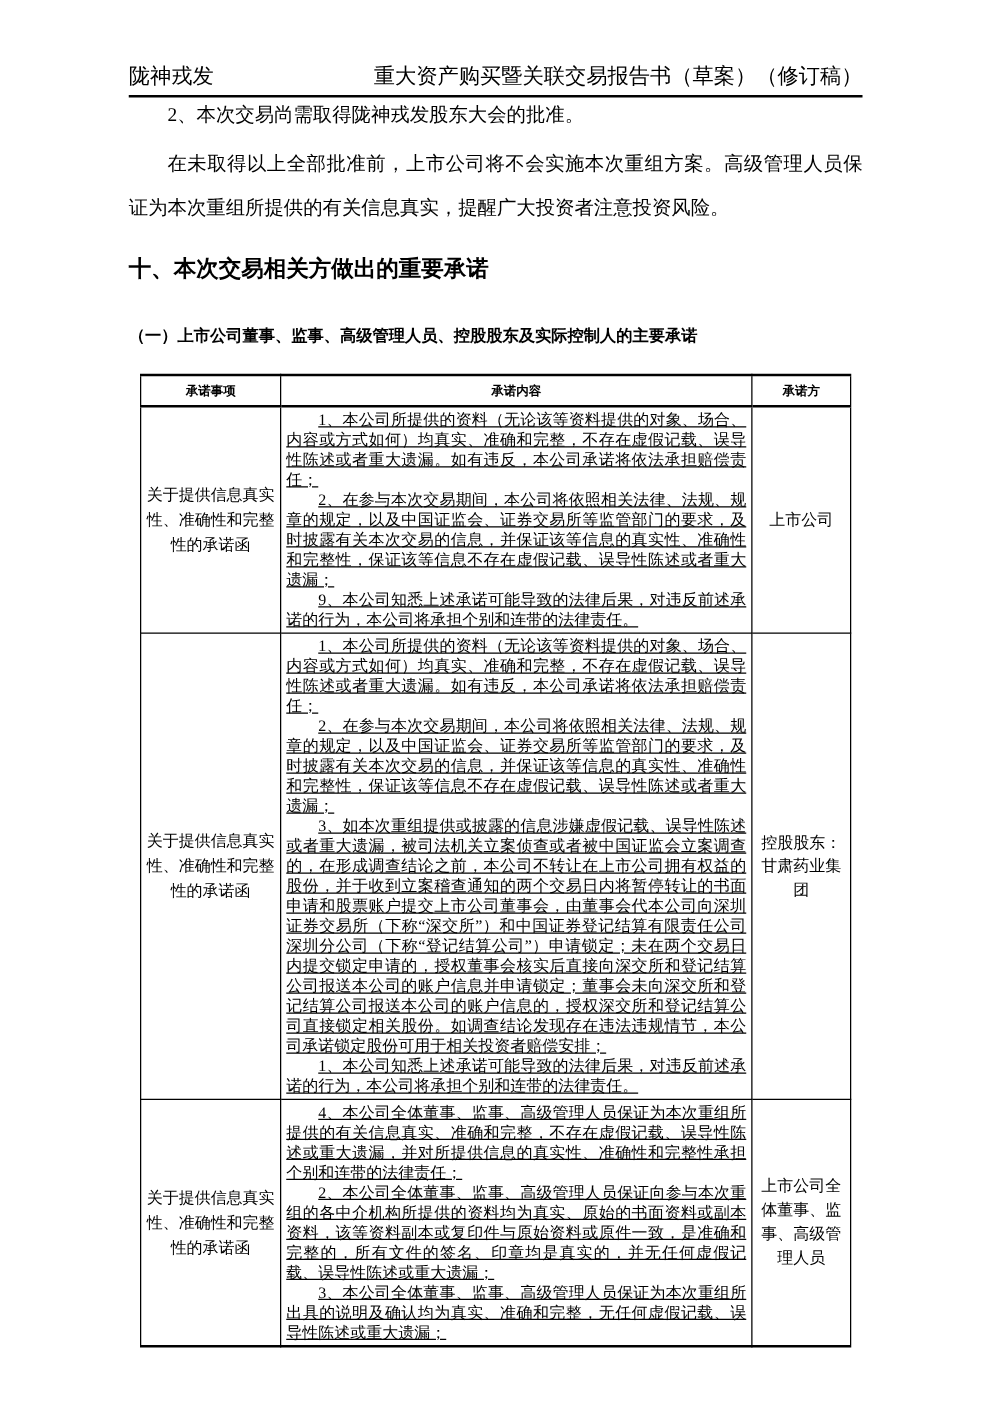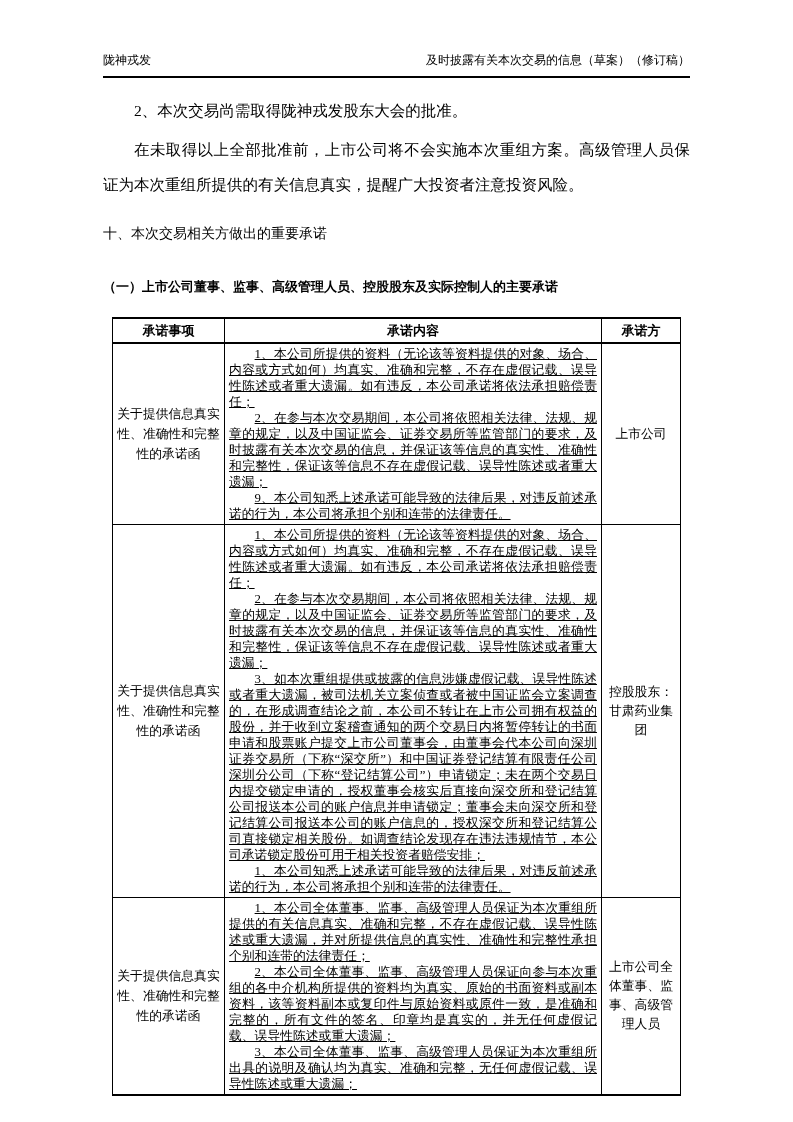--- a/index.html
+++ b/index.html
@@ -18,39 +18,39 @@
     overflow: hidden;
   }
   .content {
     padding: 50px 103px 0 103px;
   }
   
   .doc-header {
     display: flex;
     justify-content: space-between;
     align-items: flex-end;
-    font-size: 12px;
+    font-size: 17px;
     line-height: 21px;
     border-bottom: 2px solid #000;
     padding-bottom: 5px;
   }
   
   .para {
     font-size: 15.5px;
     line-height: 35px;
     text-align: justify;
     text-indent: 2em;
     margin: 0;
   }
-  .para-first { margin-top: 18px; line-height: 30px; }
+  .para-first { line-height: 30px; }
   .para-second { margin-top: 6px; }
   .h1 {
     font-family: "Liberation Sans", "DejaVu Sans", sans-serif;
-    font-weight: normal;
-    font-size: 14px;
+    font-weight: bold;
+    font-size: 18px;
     line-height: 26px;
     margin: 18px 0 0 0;
   }
   .h2 {
     font-family: "Liberation Sans", "DejaVu Sans", sans-serif;
     font-weight: bold;
     font-size: 13px;
     line-height: 46px;
     text-align: justify;
     margin: 18px 0 0 0;
@@ -61,21 +61,21 @@
     margin: 7px auto 0 auto;
     border-collapse: collapse;
     table-layout: fixed;
     border-top: 2.5px solid #000;
     border-bottom: 2.5px solid #000;
     font-size: 12.8px;
   }
   table.commitments th {
     font-family: "Liberation Sans", "DejaVu Sans", sans-serif;
     font-weight: bold;
-    font-size: 13px;
+    font-size: 10px;
     height: 25px;
     text-align: center;
     vertical-align: middle;
     border-bottom: 2px solid #000;
     border-left: 1px solid #000;
     border-right: 1px solid #000;
     padding: 2px;
   }
   table.commitments td {
     border: 1px solid #000;
@@ -105,21 +105,21 @@
   }
 </style>
 </head>
 <body>
 
 <div class="page">
   <div class="content">
 
     <div class="doc-header">
       <span>陇神戎发</span>
-      <span>及时披露有关本次交易的信息（草案）（修订稿）</span>
+      <span>重大资产购买暨关联交易报告书（草案）（修订稿）</span>
     </div>
 
     <p class="para para-first">2、本次交易尚需取得陇神戎发股东大会的批准。</p>
     <p class="para para-second">在未取得以上全部批准前，上市公司将不会实施本次重组方案。高级管理人员保证为本次重组所提供的有关信息真实，提醒广大投资者注意投资风险。</p>
 
     <div class="h1">十、本次交易相关方做出的重要承诺</div>
     <div class="h2">（一）上市公司董事、监事、高级管理人员、控股股东及实际控制人的主要承诺</div>
 
     <table class="commitments">
       <colgroup>
@@ -150,21 +150,21 @@
             <p>1、本公司所提供的资料（无论该等资料提供的对象、场合、内容或方式如何）均真实、准确和完整，不存在虚假记载、误导性陈述或者重大遗漏。如有违反，本公司承诺将依法承担赔偿责任；</p>
             <p>2、在参与本次交易期间，本公司将依照相关法律、法规、规章的规定，以及中国证监会、证券交易所等监管部门的要求，及时披露有关本次交易的信息，并保证该等信息的真实性、准确性和完整性，保证该等信息不存在虚假记载、误导性陈述或者重大遗漏；</p>
             <p>3、如本次重组提供或披露的信息涉嫌虚假记载、误导性陈述或者重大遗漏，被司法机关立案侦查或者被中国证监会立案调查的，在形成调查结论之前，本公司不转让在上市公司拥有权益的股份，并于收到立案稽查通知的两个交易日内将暂停转让的书面申请和股票账户提交上市公司董事会，由董事会代本公司向深圳证券交易所（下称“深交所”）和中国证券登记结算有限责任公司深圳分公司（下称“登记结算公司”）申请锁定；未在两个交易日内提交锁定申请的，授权董事会核实后直接向深交所和登记结算公司报送本公司的账户信息并申请锁定；董事会未向深交所和登记结算公司报送本公司的账户信息的，授权深交所和登记结算公司直接锁定相关股份。如调查结论发现存在违法违规情节，本公司承诺锁定股份可用于相关投资者赔偿安排；</p>
             <p>1、本公司知悉上述承诺可能导致的法律后果，对违反前述承诺的行为，本公司将承担个别和连带的法律责任。</p>
           </td>
           <td class="cell-party">控股股东：甘肃药业集团</td>
         </tr>
         <tr class="row-3">
           <td class="cell-item">关于提供信息真实性、准确性和完整性的承诺函</td>
           <td class="cell-content">
-            <p>1、本公司全体董事、监事、高级管理人员保证为本次重组所提供的有关信息真实、准确和完整，不存在虚假记载、误导性陈述或重大遗漏，并对所提供信息的真实性、准确性和完整性承担个别和连带的法律责任；</p>
+            <p>4、本公司全体董事、监事、高级管理人员保证为本次重组所提供的有关信息真实、准确和完整，不存在虚假记载、误导性陈述或重大遗漏，并对所提供信息的真实性、准确性和完整性承担个别和连带的法律责任；</p>
             <p>2、本公司全体董事、监事、高级管理人员保证向参与本次重组的各中介机构所提供的资料均为真实、原始的书面资料或副本资料，该等资料副本或复印件与原始资料或原件一致，是准确和完整的，所有文件的签名、印章均是真实的，并无任何虚假记载、误导性陈述或重大遗漏；</p>
             <p>3、本公司全体董事、监事、高级管理人员保证为本次重组所出具的说明及确认均为真实、准确和完整，无任何虚假记载、误导性陈述或重大遗漏；</p>
           </td>
           <td class="cell-party">上市公司全体董事、监事、高级管理人员</td>
         </tr>
       </tbody>
     </table>
 
   </div>
 </div>

